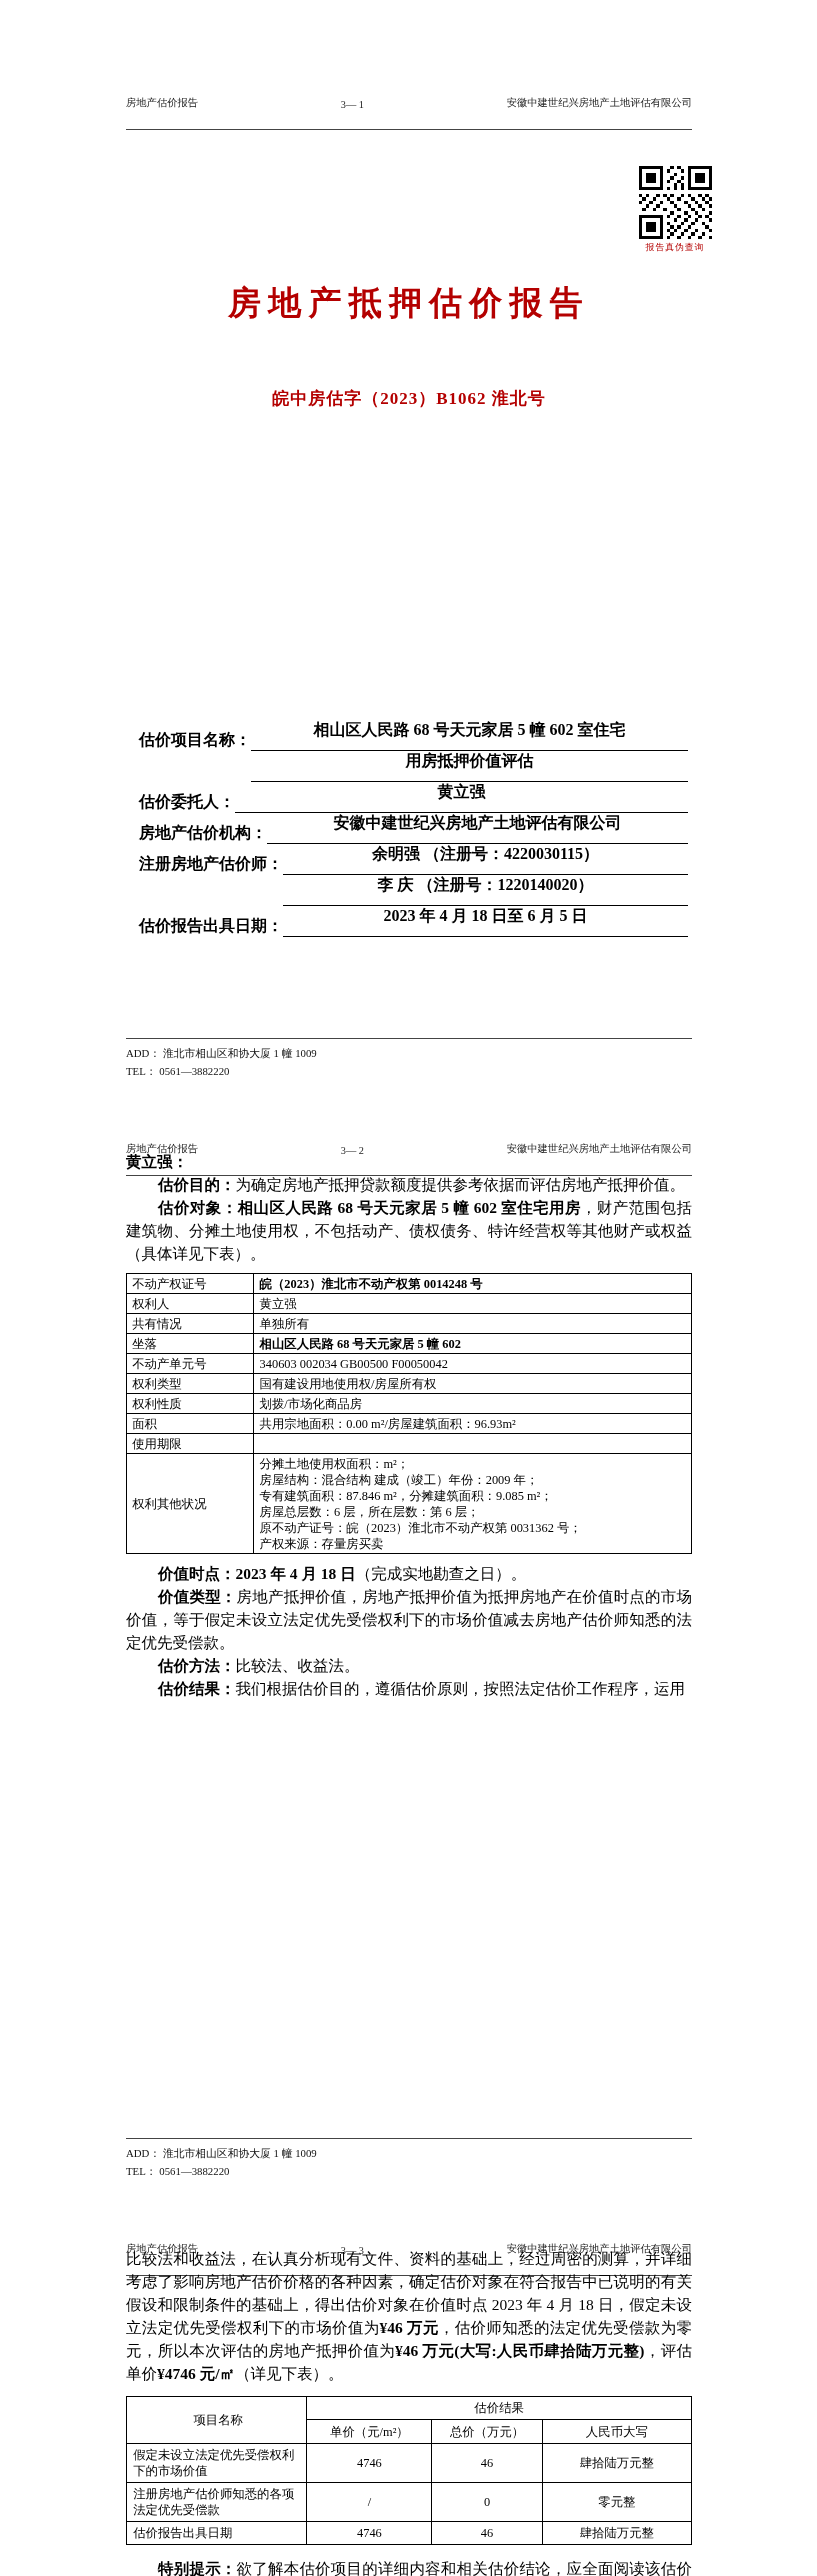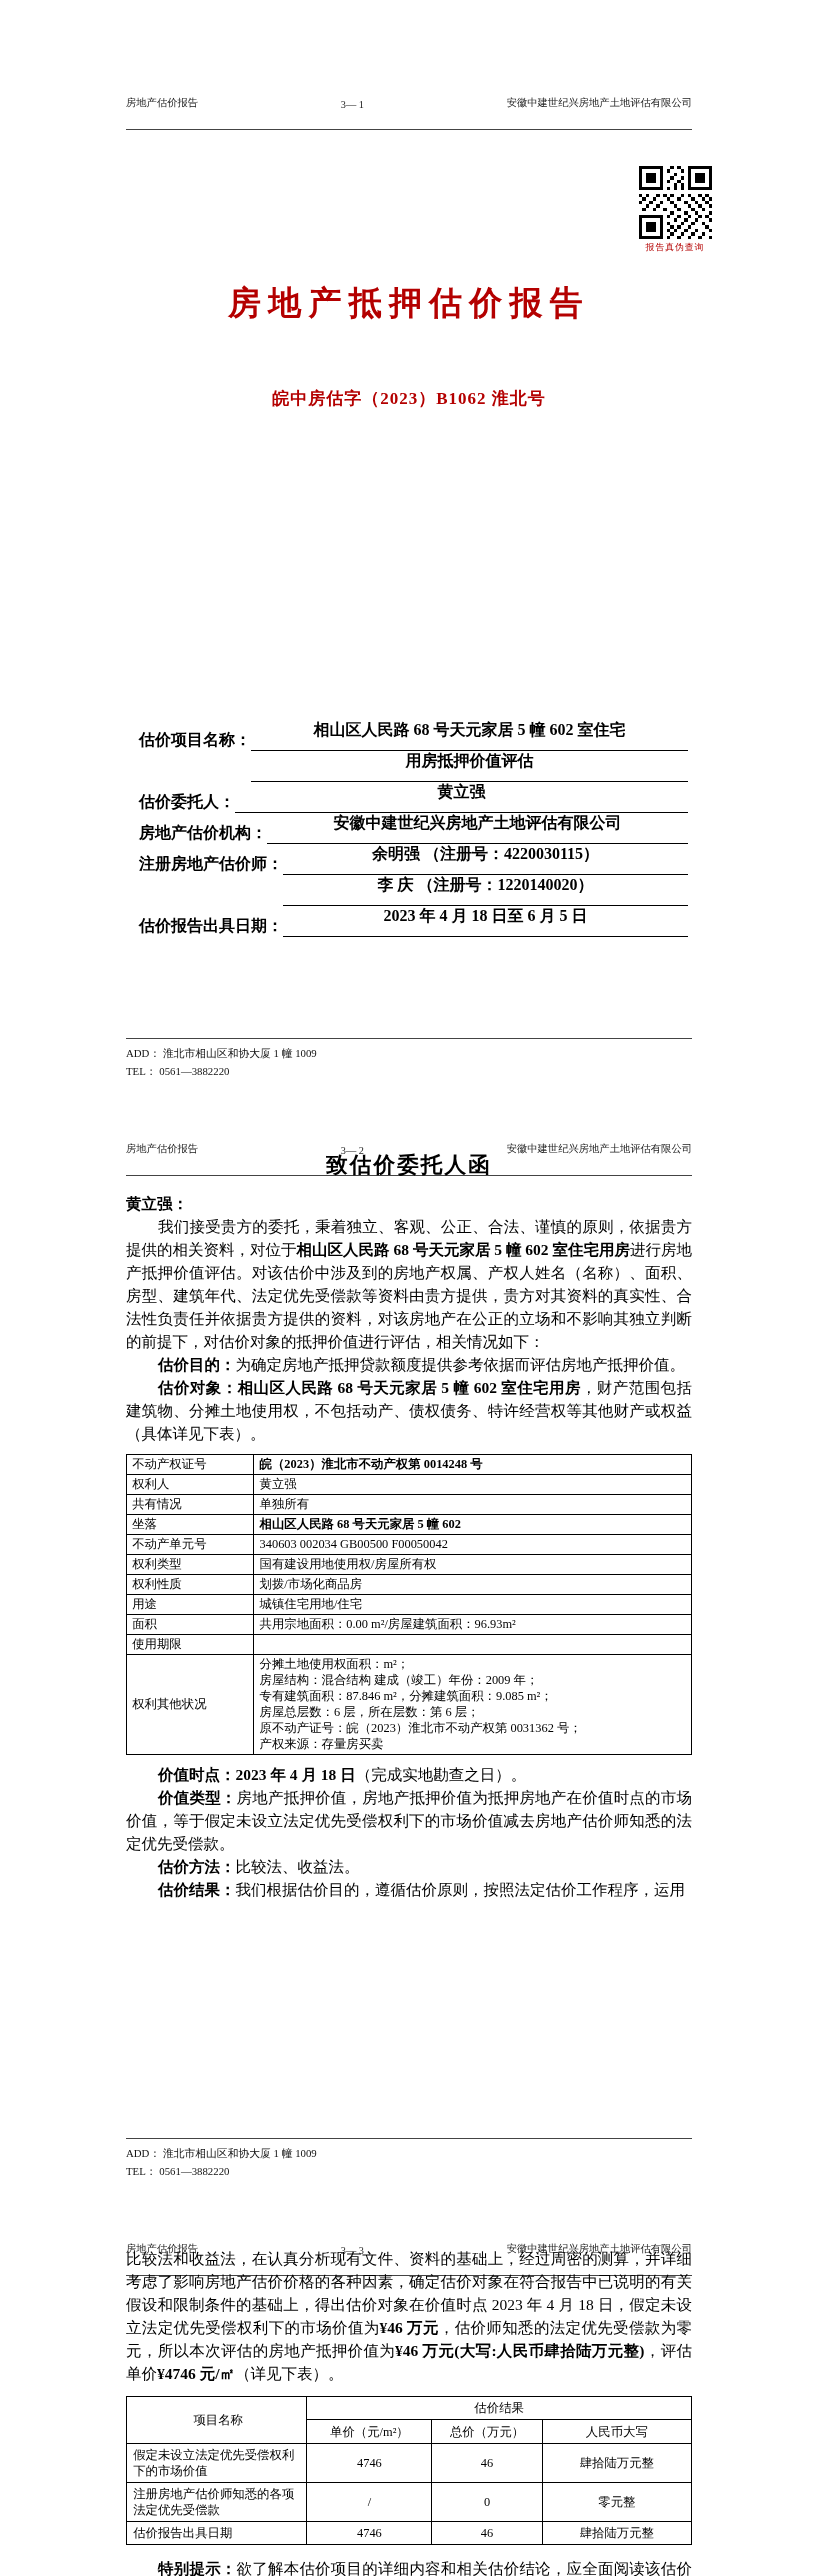--- a/index.html
+++ b/index.html
@@ -139,24 +139,22 @@
 
 <div class="page pn">
 
   <div class="rheader">
     <span>房地产估价报告</span>
     <span>3— 2</span>
     <span>安徽中建世纪兴房地产土地评估有限公司</span>
   </div>
 
   <div class="content">
-    <div class="letter-title">致估价委托人函</div>
     <p class="salutation">黄立强：</p>
 
-    <p class="para"><span>我们接受贵方的委托，秉着独立、客观、公正、合法、谨慎的原则，依据贵方提供的相关资料，对位于</span><b>相山区人民路 68 号天元家居 5 幢 602 室住宅用房</b><span>进行房地产抵押价值评估。对该估价中涉及到的房地产权属、产权人姓名（名称）、面积、房型、建筑年代、法定优先受偿款等资料由贵方提供，贵方对其资料的真实性、合法性负责任并依据贵方提供的资料，对该房地产在公正的立场和不影响其独立判断的前提下，对估价对象的抵押价值进行评估，相关情况如下：</span></p>
 
     <p class="para"><b>估价目的：</b><span>为确定房地产抵押贷款额度提供参考依据而评估房地产抵押价值。</span></p>
 
     <p class="para"><b>估价对象：</b><b>相山区人民路 68 号天元家居 5 幢 602 室住宅用房</b><span>，财产范围包括建筑物、分摊土地使用权，不包括动产、债权债务、特许经营权等其他财产或权益（具体详见下表）。</span></p>
 
     <table class="ptable">
       <tbody>
           <tr>
         <td class="plabel">不动产权证号</td>
         <td class="pval bv">皖（2023）淮北市不动产权第 0014248 号</td>
@@ -177,24 +175,20 @@
         <td class="plabel">不动产单元号</td>
         <td class="pval">340603 002034 GB00500 F00050042</td>
       </tr>
       <tr>
         <td class="plabel">权利类型</td>
         <td class="pval">国有建设用地使用权/房屋所有权</td>
       </tr>
       <tr>
         <td class="plabel">权利性质</td>
         <td class="pval">划拨/市场化商品房</td>
-      </tr>
-      <tr>
-        <td class="plabel">用途</td>
-        <td class="pval">城镇住宅用地/住宅</td>
       </tr>
       <tr>
         <td class="plabel">面积</td>
         <td class="pval">共用宗地面积：0.00 m²/房屋建筑面积：96.93m²</td>
       </tr>
       <tr>
         <td class="plabel">使用期限</td>
         <td class="pval"></td>
       </tr>
       <tr>

